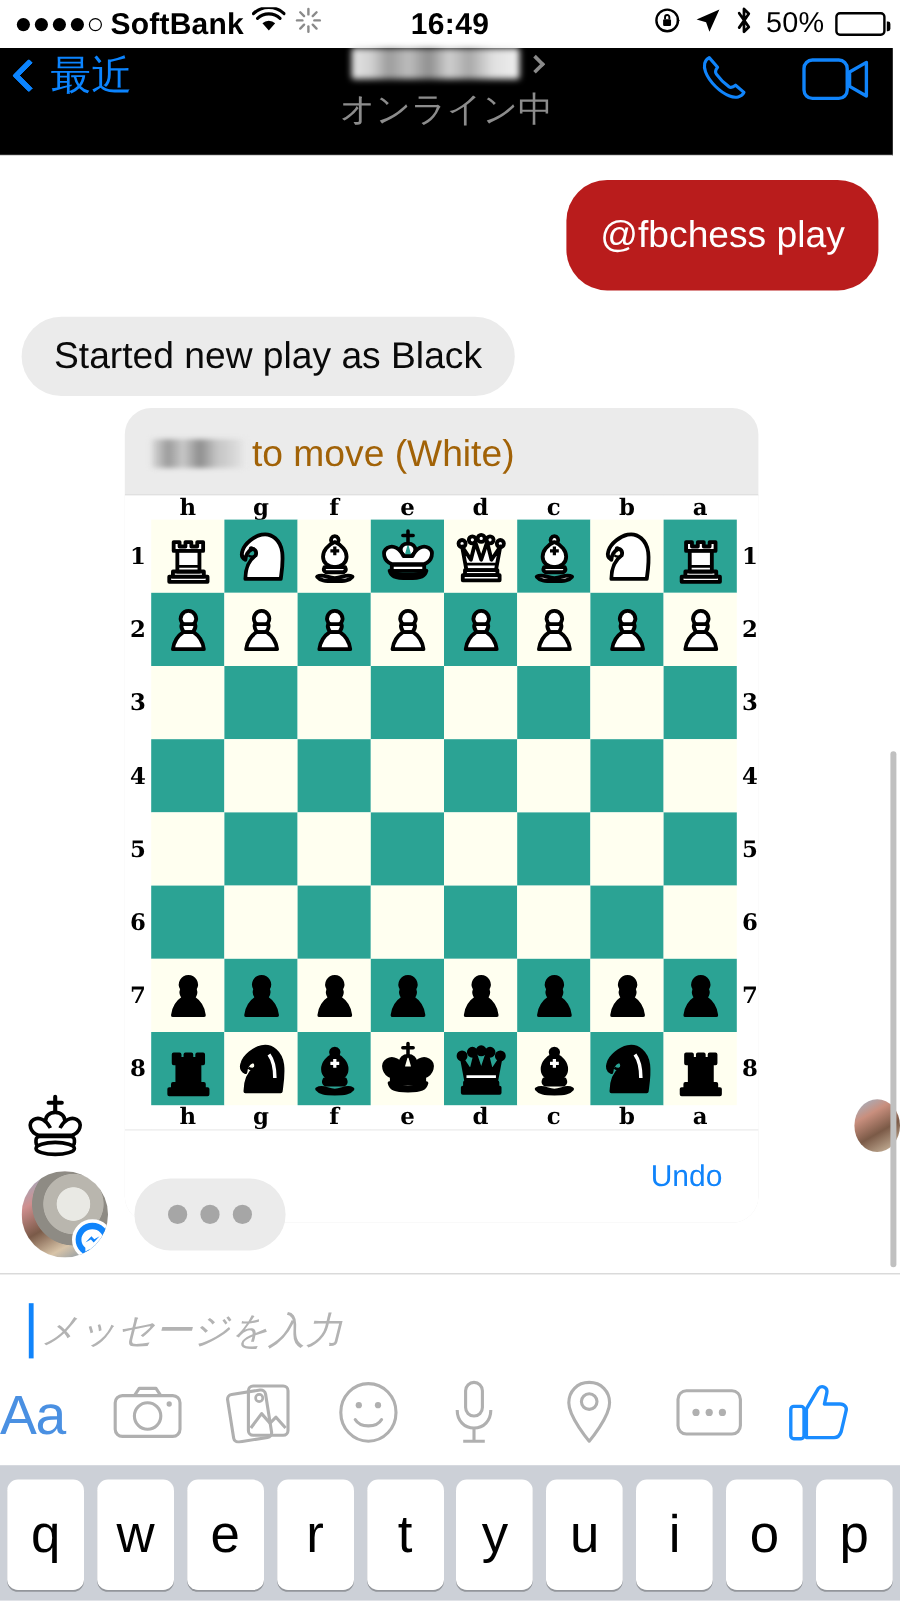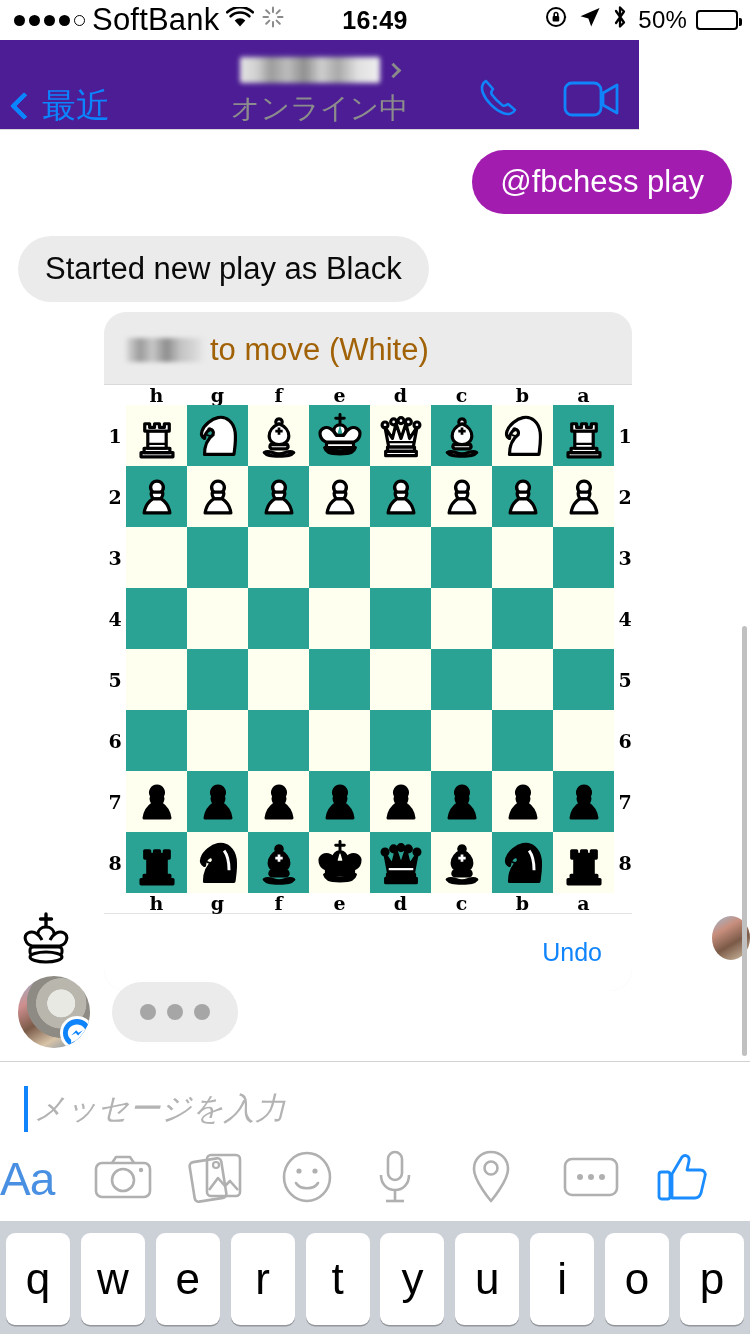--- a/index.html
+++ b/index.html
@@ -14,21 +14,21 @@
   
   .statusbar {
     position:absolute; top:0; left:0; width:750px; height:40px;
     display:flex; align-items:center; background:#fff;
     font-size:25px; color:#000; letter-spacing:0.2px;
   }
   .sb-left { display:flex; align-items:center; gap:7px; padding-left:14px; }
   .sig-dots { display:flex; align-items:center; gap:4px; }
   .dot { width:11px; height:11px; border-radius:50%; background:#000; }
   .dot.hollow { background:#fff; border:1.8px solid #000; }
-  .sb-carrier { font-size:31px; font-weight:400; }
+  .sb-carrier { font-size:25px; font-weight:700; }
   .sb-center {
     position:absolute; left:0; right:0; text-align:center;
     font-size:25px; font-weight:600; letter-spacing:0.3px;
   }
   .sb-right {
     position:absolute; right:12px; top:0; height:40px;
     display:flex; align-items:center; gap:9px;
   }
   .sb-pct { font-size:24px; }
   .batt {
@@ -36,23 +36,23 @@
     position:relative; padding:2px;
   }
   .batt::after {
     content:''; position:absolute; right:-6px; top:6px;
     width:3px; height:8px; background:#000; border-radius:0 2px 2px 0;
   }
   .batt-fill { height:100%; background:#000; border-radius:1px; }
 
   
   .navbar {
-    position:absolute; top:40px; left:0; width:639px; height:90px;
-    background:#4c1d95; border-bottom:1px solid #d8d8d8;
-    display:flex; align-items:flex-end;
+    position:absolute; top:40px; left:0; width:744px; height:90px;
+    background:#000000; border-bottom:1px solid #d8d8d8;
+    display:flex; align-items:flex-start;
   }
   .nav-back {
     display:flex; align-items:center; gap:6px; padding-left:14px;
     color:#0b84ff; cursor:pointer;
   }
   .chev-left {
     width:20px; height:20px; border-left:5px solid #0b84ff;
     border-bottom:5px solid #0b84ff; transform:rotate(45deg);
     margin-right:2px; border-radius:2px;
   }
@@ -80,22 +80,22 @@
   }
 
   
   .thread {
     position:absolute; top:131px; left:0; width:750px; height:930px;
     background:#fff; overflow:hidden;
   }
   .row { display:flex; padding:0 18px; }
   .row.out { justify-content:flex-end; }
   .bubble-out {
-    background:#a21caf; color:#fff; border-radius:34px;
-    padding:14px 28px; font-size:31px; margin-top:19px;
+    background:#b91c1c; color:#fff; border-radius:34px;
+    padding:28px 28px; font-size:31px; margin-top:19px;
   }
   .bubble-in {
     background:#ebebeb; color:#0a0a0a; border-radius:34px;
     padding:15px 27px; font-size:31px; margin-top:22px;
   }
 
   
   .chess-card {
     margin:10px 0 0 104px; width:528px;
     background:#ebebeb; border-radius:22px 22px 22px 22px;

